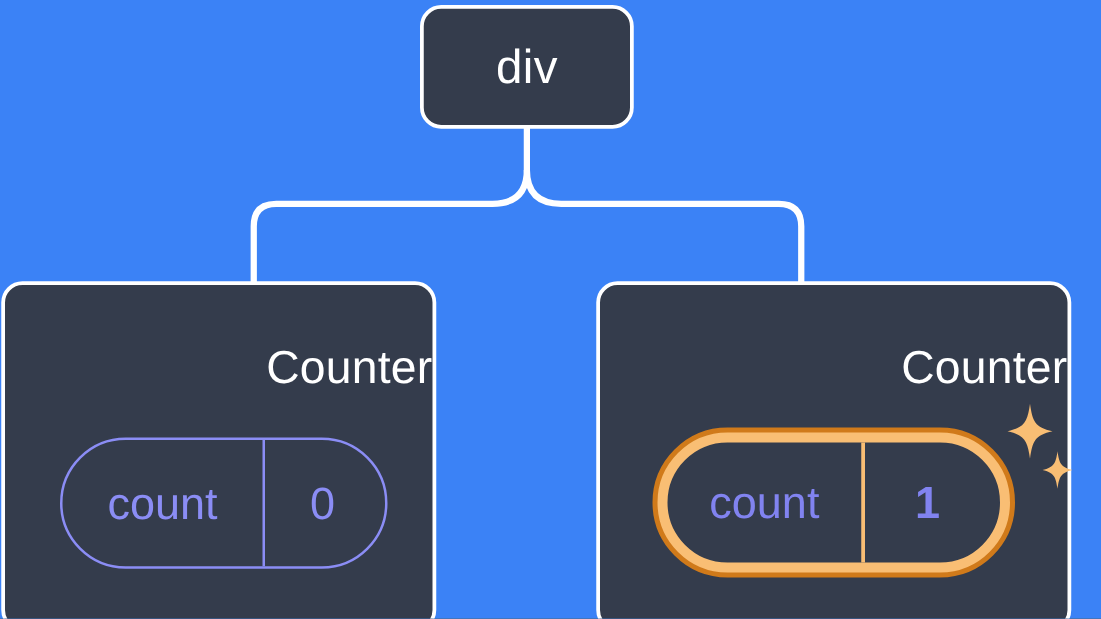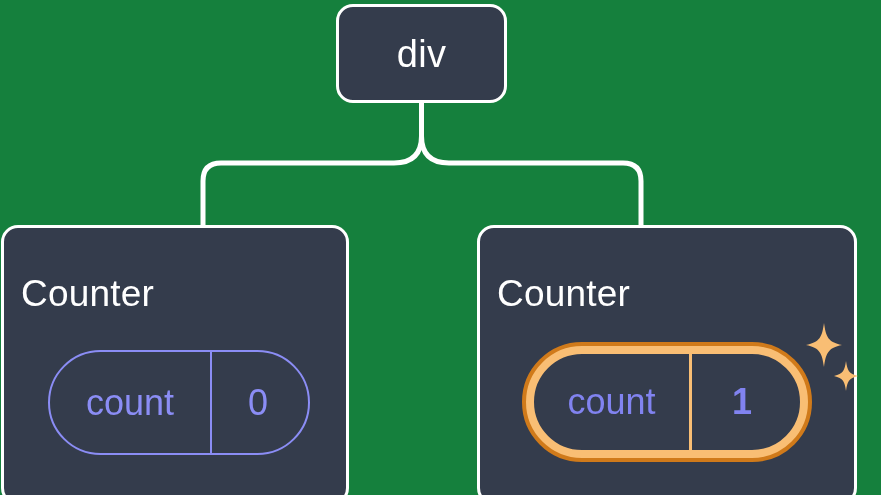--- a/index.html
+++ b/index.html
@@ -4,21 +4,21 @@
 <style>
   html, body {
     margin: 0;
     padding: 0;
     background: #4d6771;
   }
   #stage {
     position: relative;
     width: 881px;
     height: 495px;
-    background: #15803d;
+    background: #3b82f6;
     overflow: hidden;
     font-family: "Liberation Sans", sans-serif;
   }
 
   
   #connectors {
     position: absolute;
     left: 0;
     top: 0;
     width: 881px;
@@ -70,21 +70,21 @@
     top: 225px;
     width: 380px;
     height: 280px;
   }
 
   .card-title {
     position: absolute;
     left: 0;
     right: 0;
     top: 47px;
-    text-align: left;
+    text-align: right;
     color: #ffffff;
     font-size: 37px;
     font-weight: 400;
     letter-spacing: 0.2px;
     line-height: 1;
     padding-left: 17px;
   }
 
   
   .pill-plain {

